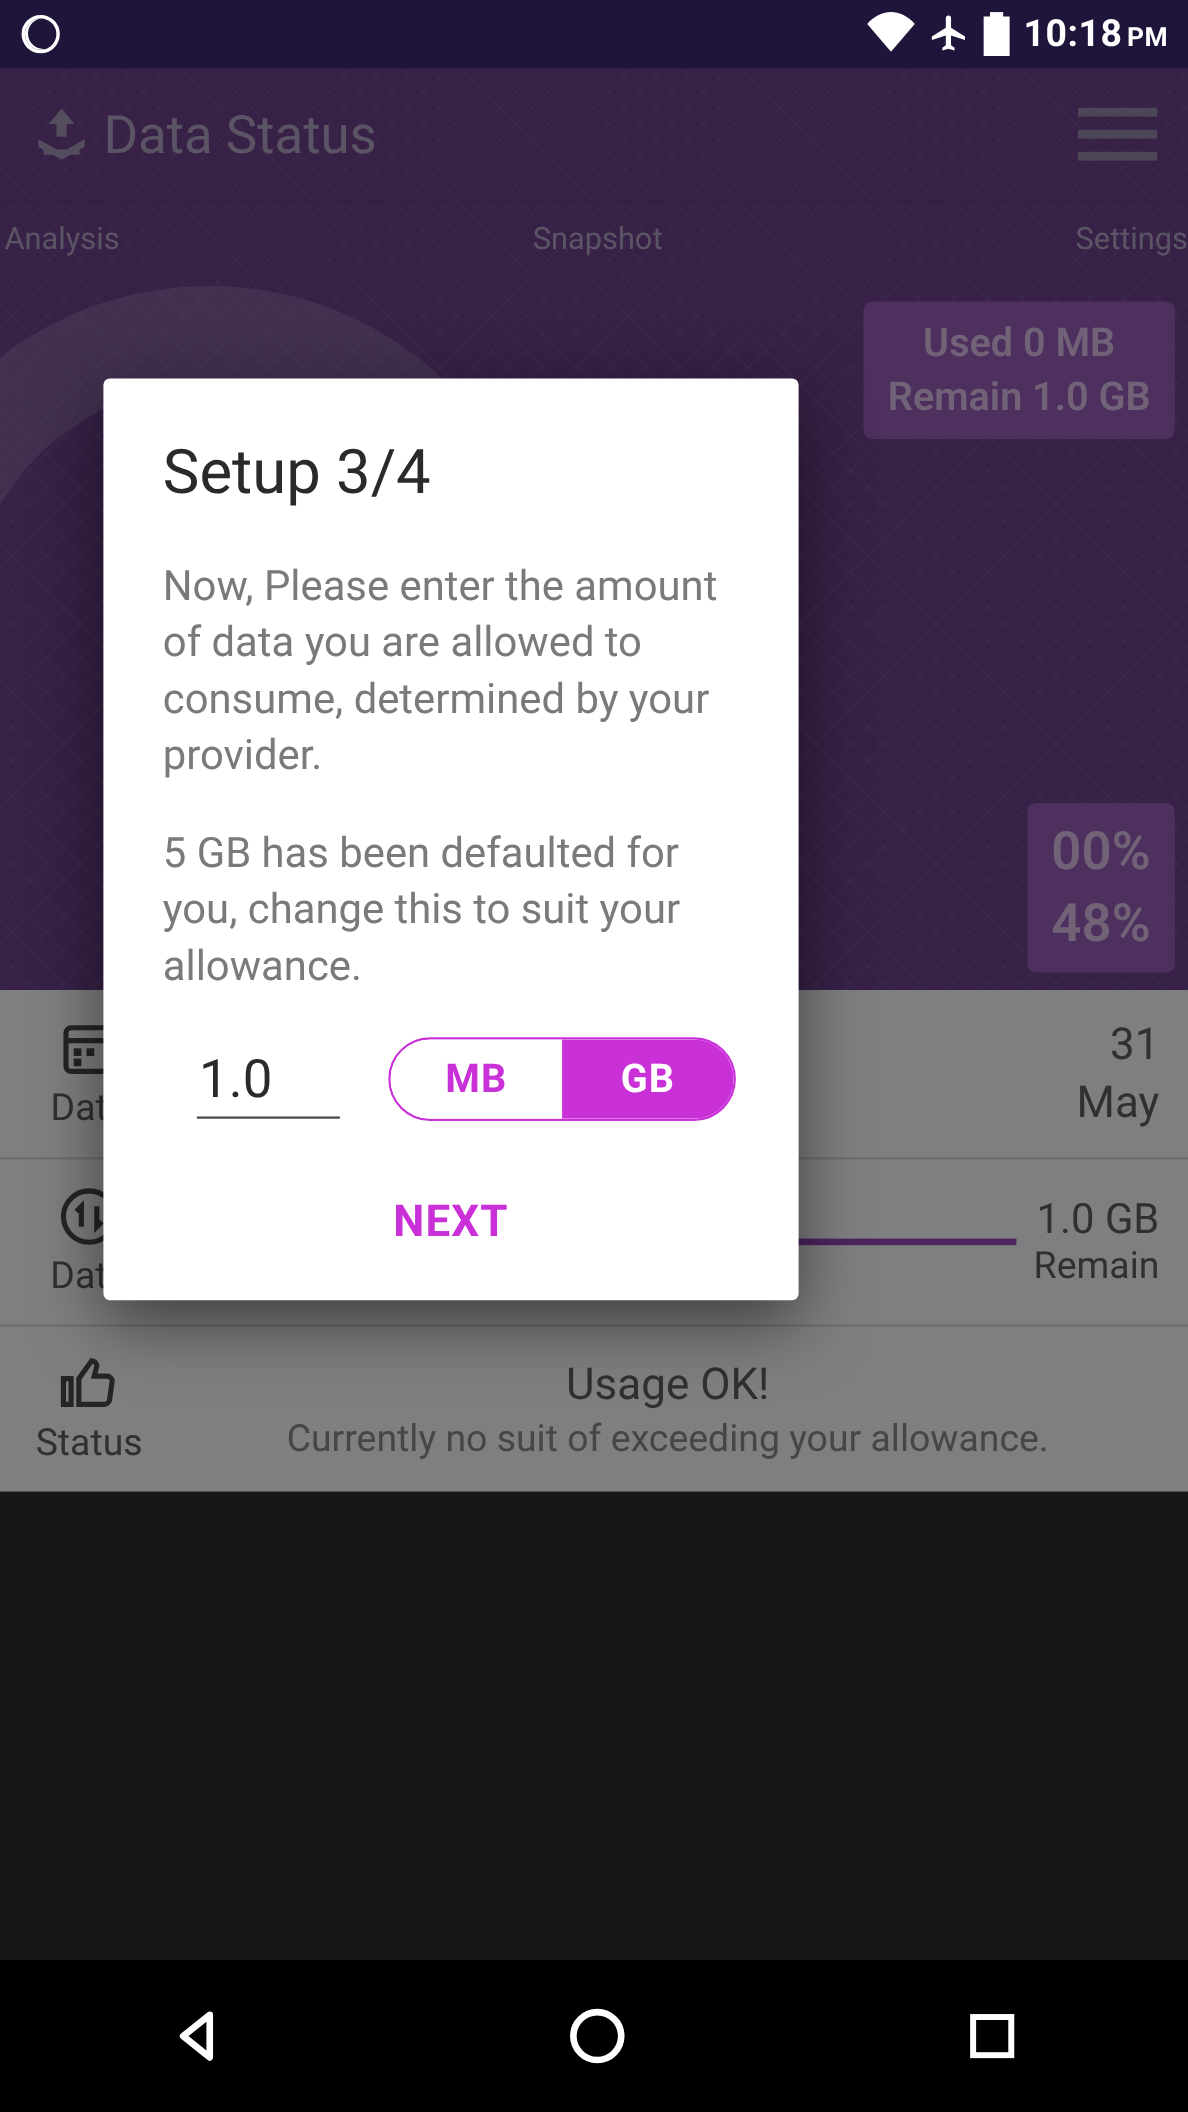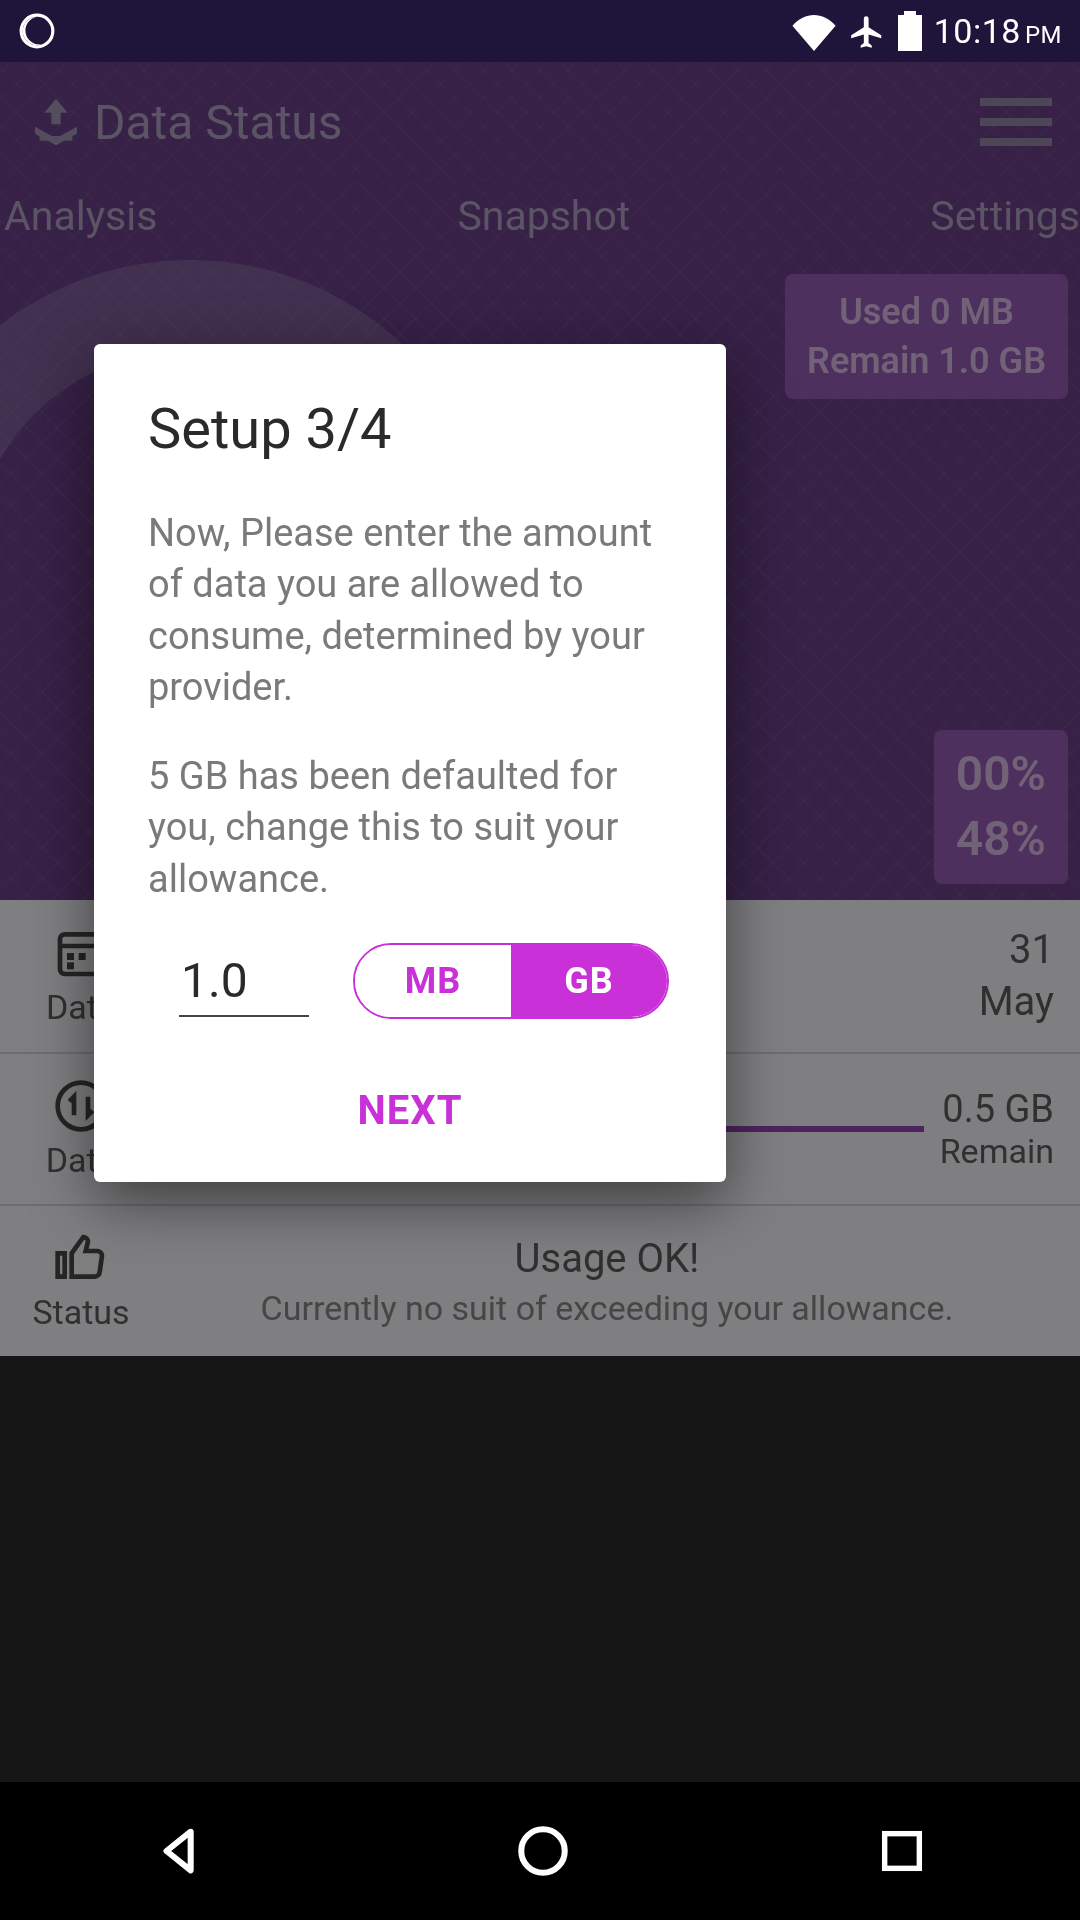--- a/index.html
+++ b/index.html
@@ -3,33 +3,33 @@
 <meta charset="utf-8">
 <style>
 * { margin: 0; padding: 0; box-sizing: border-box; font-family: Roboto, Arial, sans-serif; }
 html, body { width: 1080px; height: 1920px; overflow: hidden; background: #000; }
 
 .screen { width: 1080px; height: 1920px; position: relative; background: #000; }
 
 
 .status-bar { height: 62px; background: #1f1439; display: flex; align-items: center; justify-content: space-between; padding: 0 18px; color: #fff; }
 .status-left { display: flex; align-items: center; gap: 8px; }
-.status-right { display: flex; align-items: flex-end; gap: 12px; font-size: 34px; font-weight: 400; }
+.status-right { display: flex; align-items: flex-start; gap: 12px; font-size: 34px; font-weight: 700; }
 .status-right svg { display: block; }
 .status-time { letter-spacing: 0.5px; }
 .status-time .pm { font-size: 24px; margin-left: 4px; }
 
 
 .app-header { height: 120px; background: #4a1a6e; background-image: repeating-linear-gradient(45deg, rgba(255,255,255,0.03) 0 2px, transparent 2px 20px), repeating-linear-gradient(-45deg, rgba(255,255,255,0.03) 0 2px, transparent 2px 20px); display: flex; align-items: center; justify-content: space-between; padding: 0 28px; }
 .app-title { display: flex; align-items: center; gap: 10px; color: #9a8aae; font-size: 48px; font-weight: 400; }
 .hamburger { width: 72px; height: 48px; display: flex; flex-direction: column; justify-content: space-between; }
 .hamburger span { height: 8px; background: #7a6a8e; }
 
 
-.tabs { height: 68px; background: #4a1a6e; background-image: repeating-linear-gradient(45deg, rgba(255,255,255,0.03) 0 2px, transparent 2px 20px), repeating-linear-gradient(-45deg, rgba(255,255,255,0.03) 0 2px, transparent 2px 20px); display: flex; justify-content: space-between; align-items: center; padding: 0 8px; color: #9a8aae; font-size: 41px; }
+.tabs { height: 68px; background: #4a1a6e; background-image: repeating-linear-gradient(45deg, rgba(255,255,255,0.03) 0 2px, transparent 2px 20px), repeating-linear-gradient(-45deg, rgba(255,255,255,0.03) 0 2px, transparent 2px 20px); display: flex; justify-content: space-between; align-items: center; padding: 0 8px; color: #9a8aae; font-size: 28px; }
 .tabs span:first-child { margin-left: -4px; }
 .tabs span:last-child { margin-right: -8px; text-align: right; }
 
 
 .main-area { height: 650px; background: #4a1a6e; background-image: repeating-linear-gradient(45deg, rgba(255,255,255,0.04) 0 2px, transparent 2px 22px), repeating-linear-gradient(-45deg, rgba(255,255,255,0.04) 0 2px, transparent 2px 22px); position: relative; overflow: hidden; }
 .donut { position: absolute; left: -120px; top: 10px; width: 620px; height: 620px; border-radius: 50%; border: 90px solid #8a7a9e; border-left-color: transparent; border-bottom-color: transparent; transform: rotate(-30deg); opacity: 0.35; }
 .badge-right { position: absolute; right: 12px; top: 24px; background: #7b3aa0; color: #c9a9da; border-radius: 8px; padding: 14px 22px; font-size: 36px; font-weight: 600; text-align: center; line-height: 1.35; }
 .badge-pct { position: absolute; right: 12px; top: 480px; background: #7b3aa0; color: #c9a9da; border-radius: 8px; padding: 12px 22px; font-size: 48px; font-weight: 600; text-align: right; line-height: 1.35; }
 
 
@@ -159,21 +159,21 @@
         <span class="lbl">Data</span>
       </div>
       <div class="row-body data-body">
         <div class="data-col">
           <span class="v">0 MB</span>
           <span>Used</span>
         </div>
         <span class="data-pct">100%</span>
         <div class="data-bar"></div>
         <div class="data-col" style="text-align:right;">
-          <span class="v">0.5 GB</span>
+          <span class="v">1.0 GB</span>
           <span>Remain</span>
         </div>
       </div>
     </div>
 
     <div class="row" style="border-bottom:none;">
       <div class="row-icon-label">
         <svg width="56" height="56" viewBox="0 0 24 24">
             <path fill="none" stroke="#222" stroke-width="2" d="M2 20h3V10H2zM21 11c0-1-1-2-2-2h-5l1-4c0-1-1-2-2-2l-5 7v10h10c1 0 2-1 2-2l1-7z"></path>
           </svg>

